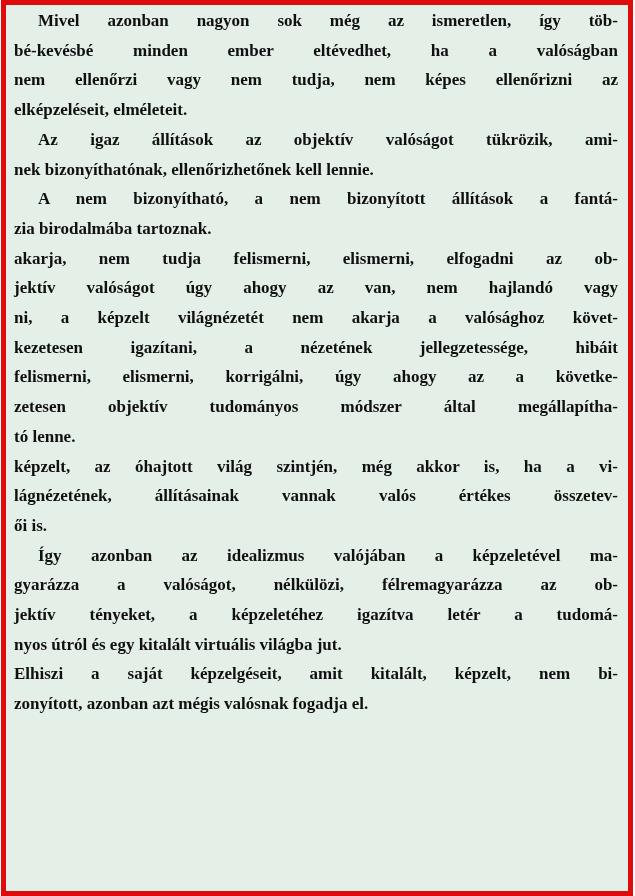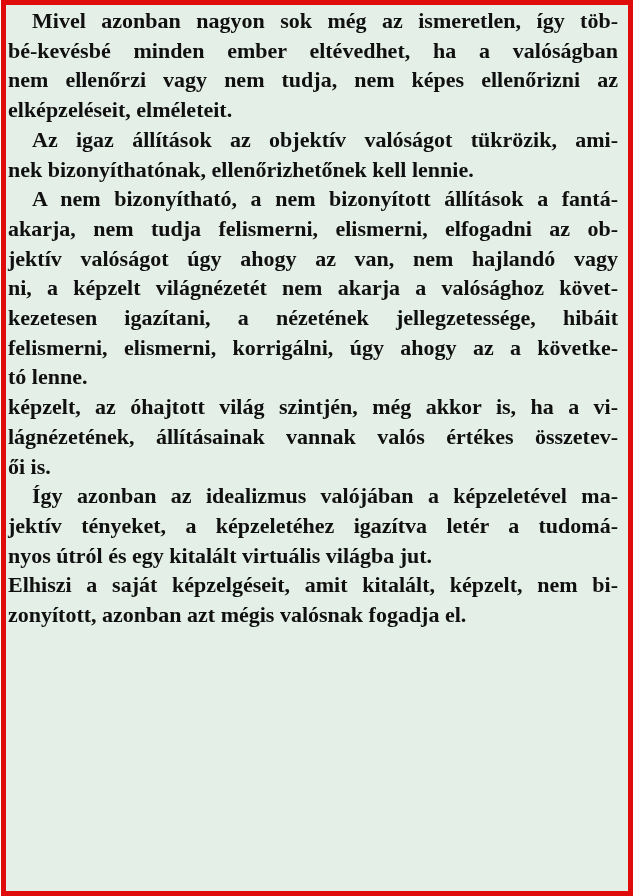--- a/index.html
+++ b/index.html
@@ -17,24 +17,24 @@
     bottom: 0;
     left: 1px;
     right: 2px;
     box-sizing: border-box;
     border: 5px solid var(--border, #e00b0b);
     background: var(--bg, #e4efe8);
   }
   .text-body {
     font-family: "Liberation Serif", "DejaVu Serif", serif;
     font-weight: bold;
-    font-size: 22px;
+    font-size: 17px;
     line-height: 29.7px;
     color: var(--text, #101010);
-    padding: 1px 10px 0 2px;
+    padding: 1px 10px 0 8px;
   }
   .paragraph {
     margin: 0;
   }
   .line {
     text-align: justify;
     text-align-last: justify;
     white-space: normal;
   }
   .line.first {
@@ -57,36 +57,39 @@
         <div class="line"><span>bé-kevésbé minden ember eltévedhet, ha a valóságban</span></div>
         <div class="line"><span>nem ellenőrzi vagy nem tudja, nem képes ellenőrizni az</span></div>
         <div class="line last"><span>elképzeléseit, elméleteit.</span></div>
       </div>
       <div class="paragraph">
         <div class="line first"><span>Az igaz állítások az objektív valóságot tükrözik, ami-</span></div>
         <div class="line last"><span>nek bizonyíthatónak, ellenőrizhetőnek kell lennie.</span></div>
       </div>
       <div class="paragraph">
         <div class="line first"><span>A nem bizonyítható, a nem bizonyított állítások a fantá-</span></div>
+        <div class="line last"><span>zia birodalmába tartoznak.</span></div>
       </div>
       <div class="paragraph">
         <div class="line"><span>akarja, nem tudja felismerni, elismerni, elfogadni az ob-</span></div>
         <div class="line"><span>jektív valóságot úgy ahogy az van, nem hajlandó vagy</span></div>
         <div class="line"><span>ni, a képzelt világnézetét nem akarja a valósághoz követ-</span></div>
         <div class="line"><span>kezetesen igazítani, a nézetének jellegzetessége, hibáit</span></div>
         <div class="line"><span>felismerni, elismerni, korrigálni, úgy ahogy az a követke-</span></div>
+        <div class="line"><span>zetesen objektív tudományos módszer által megállapítha-</span></div>
         <div class="line last"><span>tó lenne.</span></div>
       </div>
       <div class="paragraph">
         <div class="line"><span>képzelt, az óhajtott világ szintjén, még akkor is, ha a vi-</span></div>
         <div class="line"><span>lágnézetének, állításainak vannak valós értékes összetev-</span></div>
         <div class="line last"><span>ői is.</span></div>
       </div>
       <div class="paragraph">
         <div class="line first"><span>Így azonban az idealizmus valójában a képzeletével ma-</span></div>
+        <div class="line"><span>gyarázza a valóságot, nélkülözi, félremagyarázza az ob-</span></div>
         <div class="line"><span>jektív tényeket, a képzeletéhez igazítva letér a tudomá-</span></div>
         <div class="line last"><span>nyos útról és egy kitalált virtuális világba jut.</span></div>
       </div>
       <div class="paragraph">
         <div class="line"><span>Elhiszi a saját képzelgéseit, amit kitalált, képzelt, nem bi-</span></div>
         <div class="line last"><span>zonyított, azonban azt mégis valósnak fogadja el.</span></div>
       </div>
     </div>
 </div>
 

